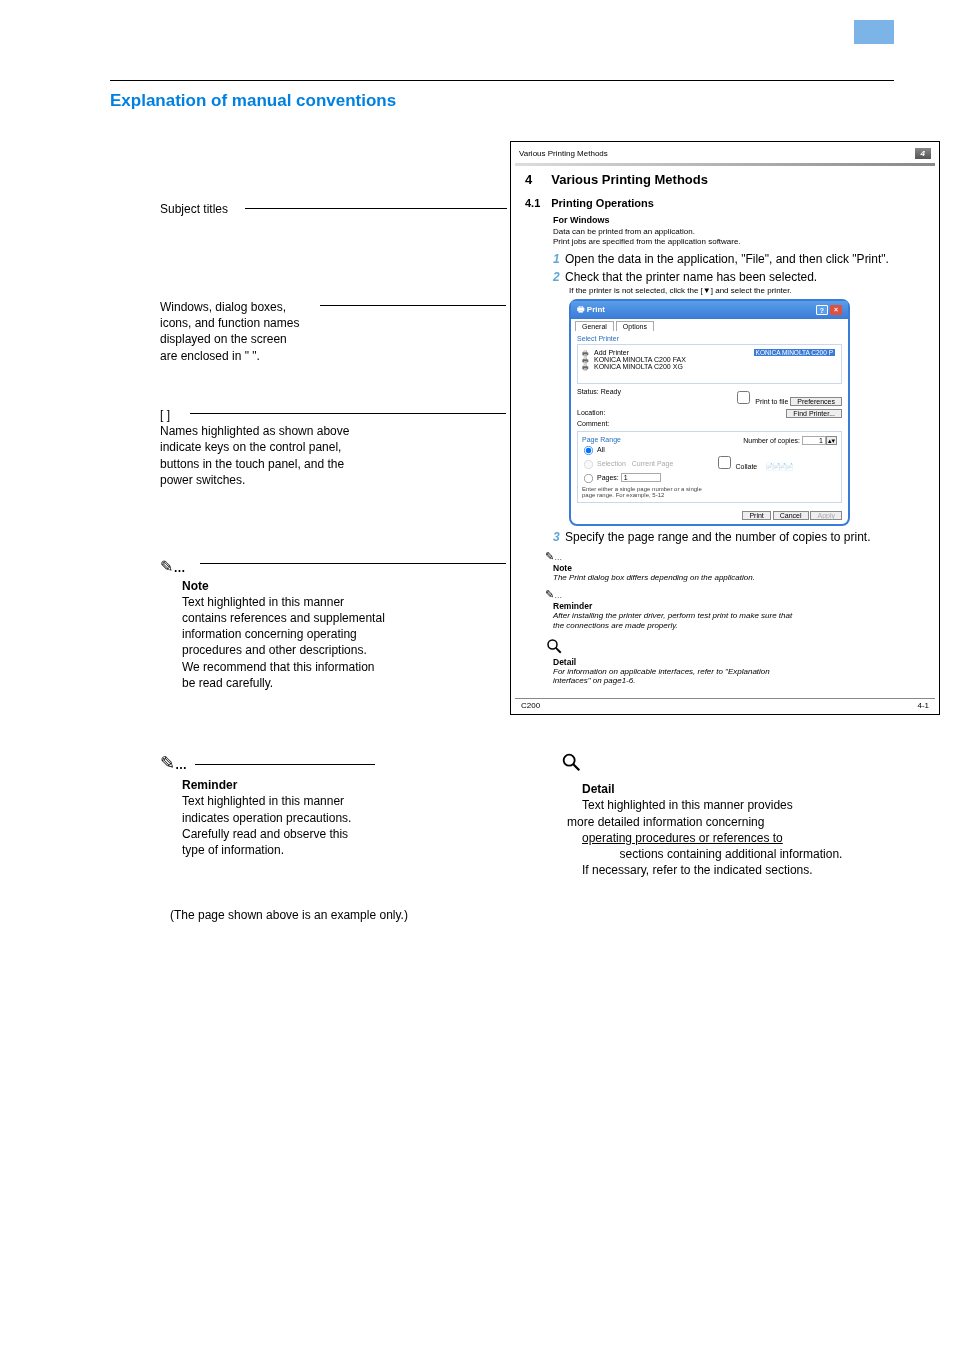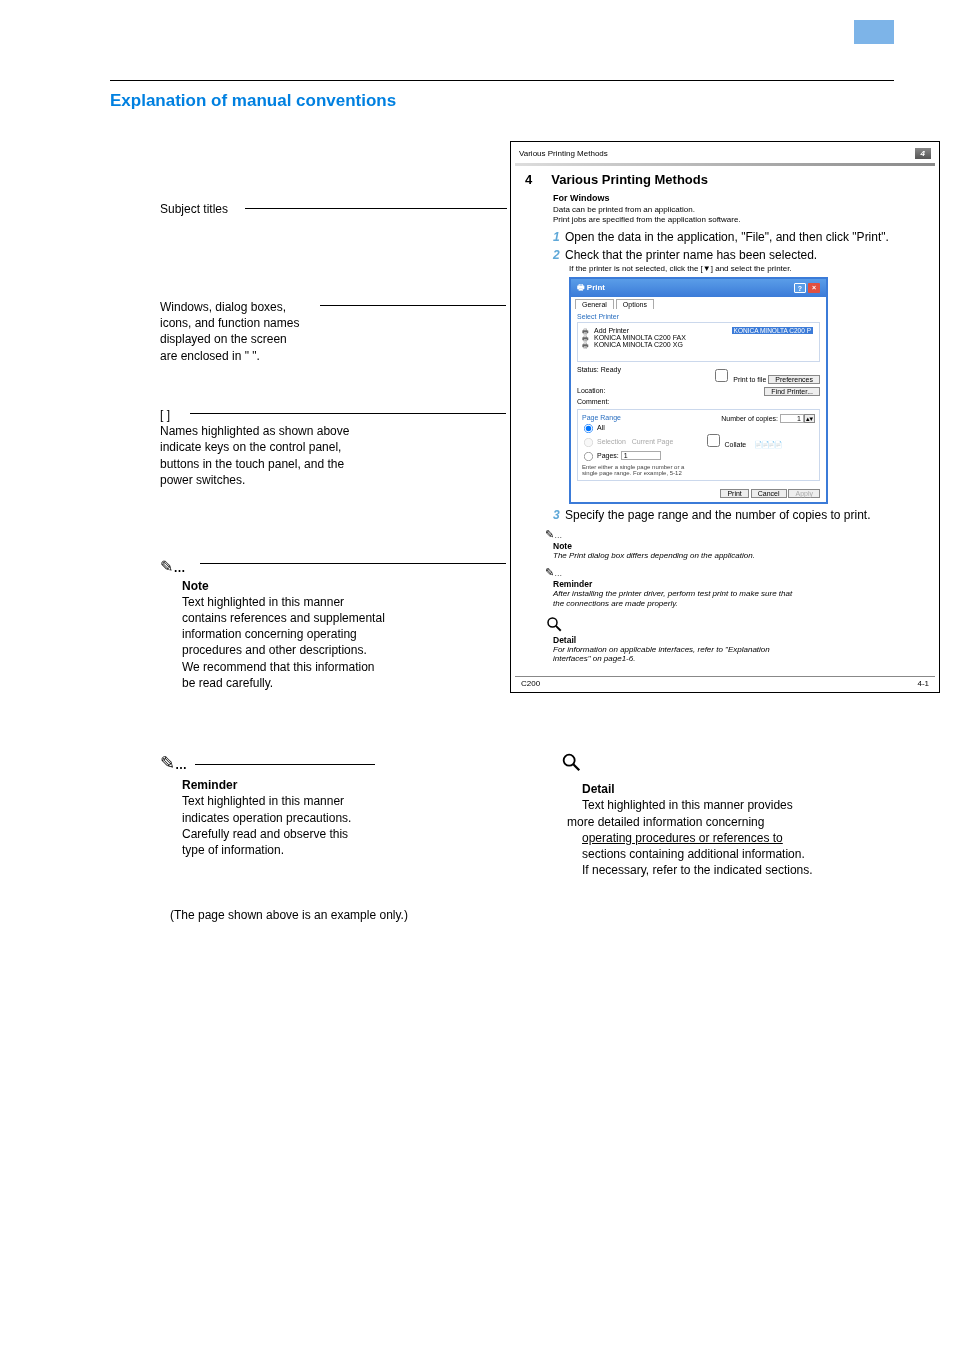--- a/index.html
+++ b/index.html
@@ -24,22 +24,22 @@
   .sample-content .sec-num { font-weight: bold; font-size: 13px; display:inline-block; width:24px; vertical-align:top; }
   .sample-content .sec-title { font-weight: bold; font-size: 13px; }
   .sample-content .sub-num { font-weight: bold; font-size: 11px; display:inline-block; width:24px; margin-top:6px; }
   .sample-content .sub-title { font-weight: bold; font-size: 11px; }
   .sample-content .h4 { font-weight: bold; font-size: 9px; margin: 6px 0 2px 28px; }
   .sample-content .body { font-size: 8px; margin-left: 28px; line-height: 1.3; }
   .sample-content .step { font-size: 12px; margin: 4px 0 2px 28px; }
   .sample-content .step .n { color: #5fa8d8; font-weight: bold; font-style: italic; display:inline-block; width: 12px; }
   .sample-content .substep { font-size: 8px; margin-left: 44px; }
   .print-dialog {
-    margin: 4px 0 4px 44px; width: 259px; border: 2px solid #3b7bd8;
-    border-radius: 0; background: #fff; font-size: 7px;
+    margin: 4px 0 4px 44px; width: 281px; border: 2px solid #3b7bd8;
+    border-radius: 8px; background: #fff; font-size: 7px;
   }
   .pd-title { background: linear-gradient(#5a9de8,#3b7bd8); color:#fff; padding: 2px 6px; display:flex; justify-content:space-between; align-items:center; font-weight:bold; font-size:8px;}
   .pd-title .close { display:flex; gap:2px; }
   .pd-title .close span { background:#e05040; width:12px; height:10px; display:inline-block; border-radius:1px; text-align:center; color:#fff; font-size:7px; line-height:10px;}
   .pd-title .close span.q { background:#5a9de8; border:1px solid #fff;}
   .pd-tabs { padding: 2px 4px 0 4px; }
   .pd-tabs span { background:#fff; border:1px solid #aaa; border-bottom:none; padding:1px 6px; font-size:7px; display:inline-block; }
   .pd-body { padding: 4px 6px; }
   .pd-group-label { color:#2a6fc0; font-size:7px; margin-bottom:2px; }
   .pd-printers { border:1px solid #cbd8ec; padding:4px; margin-bottom:4px; height: 40px; position:relative; }
@@ -99,20 +99,24 @@
         <div class="sample-header">
           <span>Various Printing Methods</span>
           <span class="sample-header-num">4</span>
         </div>
         <div class="sample-hr"></div>
         <div class="sample-content">
           <div>
             <span class="sec-num">4</span>
             <span class="sec-title">Various Printing Methods</span>
           </div>
+          <div style="margin-top:4px;">
+            <span class="sub-num">4.1</span>
+            <span class="sub-title">Printing Operations</span>
+          </div>
           <div class="h4">For Windows</div>
           <div class="body">Data can be printed from an application.</div>
           <div class="body">Print jobs are specified from the application software.</div>
           <div class="step"><span class="n">1</span><span>Open the data in the application, "File", and then click "Print".</span></div>
           <div class="step"><span class="n">2</span><span>Check that the printer name has been selected.</span></div>
           <div class="substep">If the printer is not selected, click the [▼] and select the printer.</div>
 
           <div class="print-dialog">
             <div class="pd-title">
               <span><span>🖶</span> <span>Print</span></span>
@@ -249,20 +253,20 @@
       <div class="icon-row">
         <svg class="magnifier-svg" viewBox="0 0 24 24" style="width:22px;height:22px;">
             <circle cx="10" cy="10" r="6" fill="none" stroke="#000" stroke-width="2"></circle>
             <line x1="14.5" y1="14.5" x2="21" y2="21" stroke="#000" stroke-width="2.5"></line>
           </svg>
       </div>
       <div style="margin-left:22px;"><span class="bold">Detail</span></div>
       <div style="margin-left:22px;">Text highlighted in this manner provides</div>
       <div style="margin-left:7px;">more detailed information concerning</div>
       <div style="margin-left:22px;text-decoration:underline;">operating procedures or references to</div>
-      <div style="margin-left:22px;">sections containing additional information.</div>
+      <div style="margin-left:22px;text-align:center;">sections containing additional information.</div>
       <div style="margin-left:22px;">If necessary, refer to the indicated sections.</div>
     </div>
   </div>
 
   <div class="example-note">(The page shown above is an example only.)</div>
 
 </div>
 
 </body></html>

